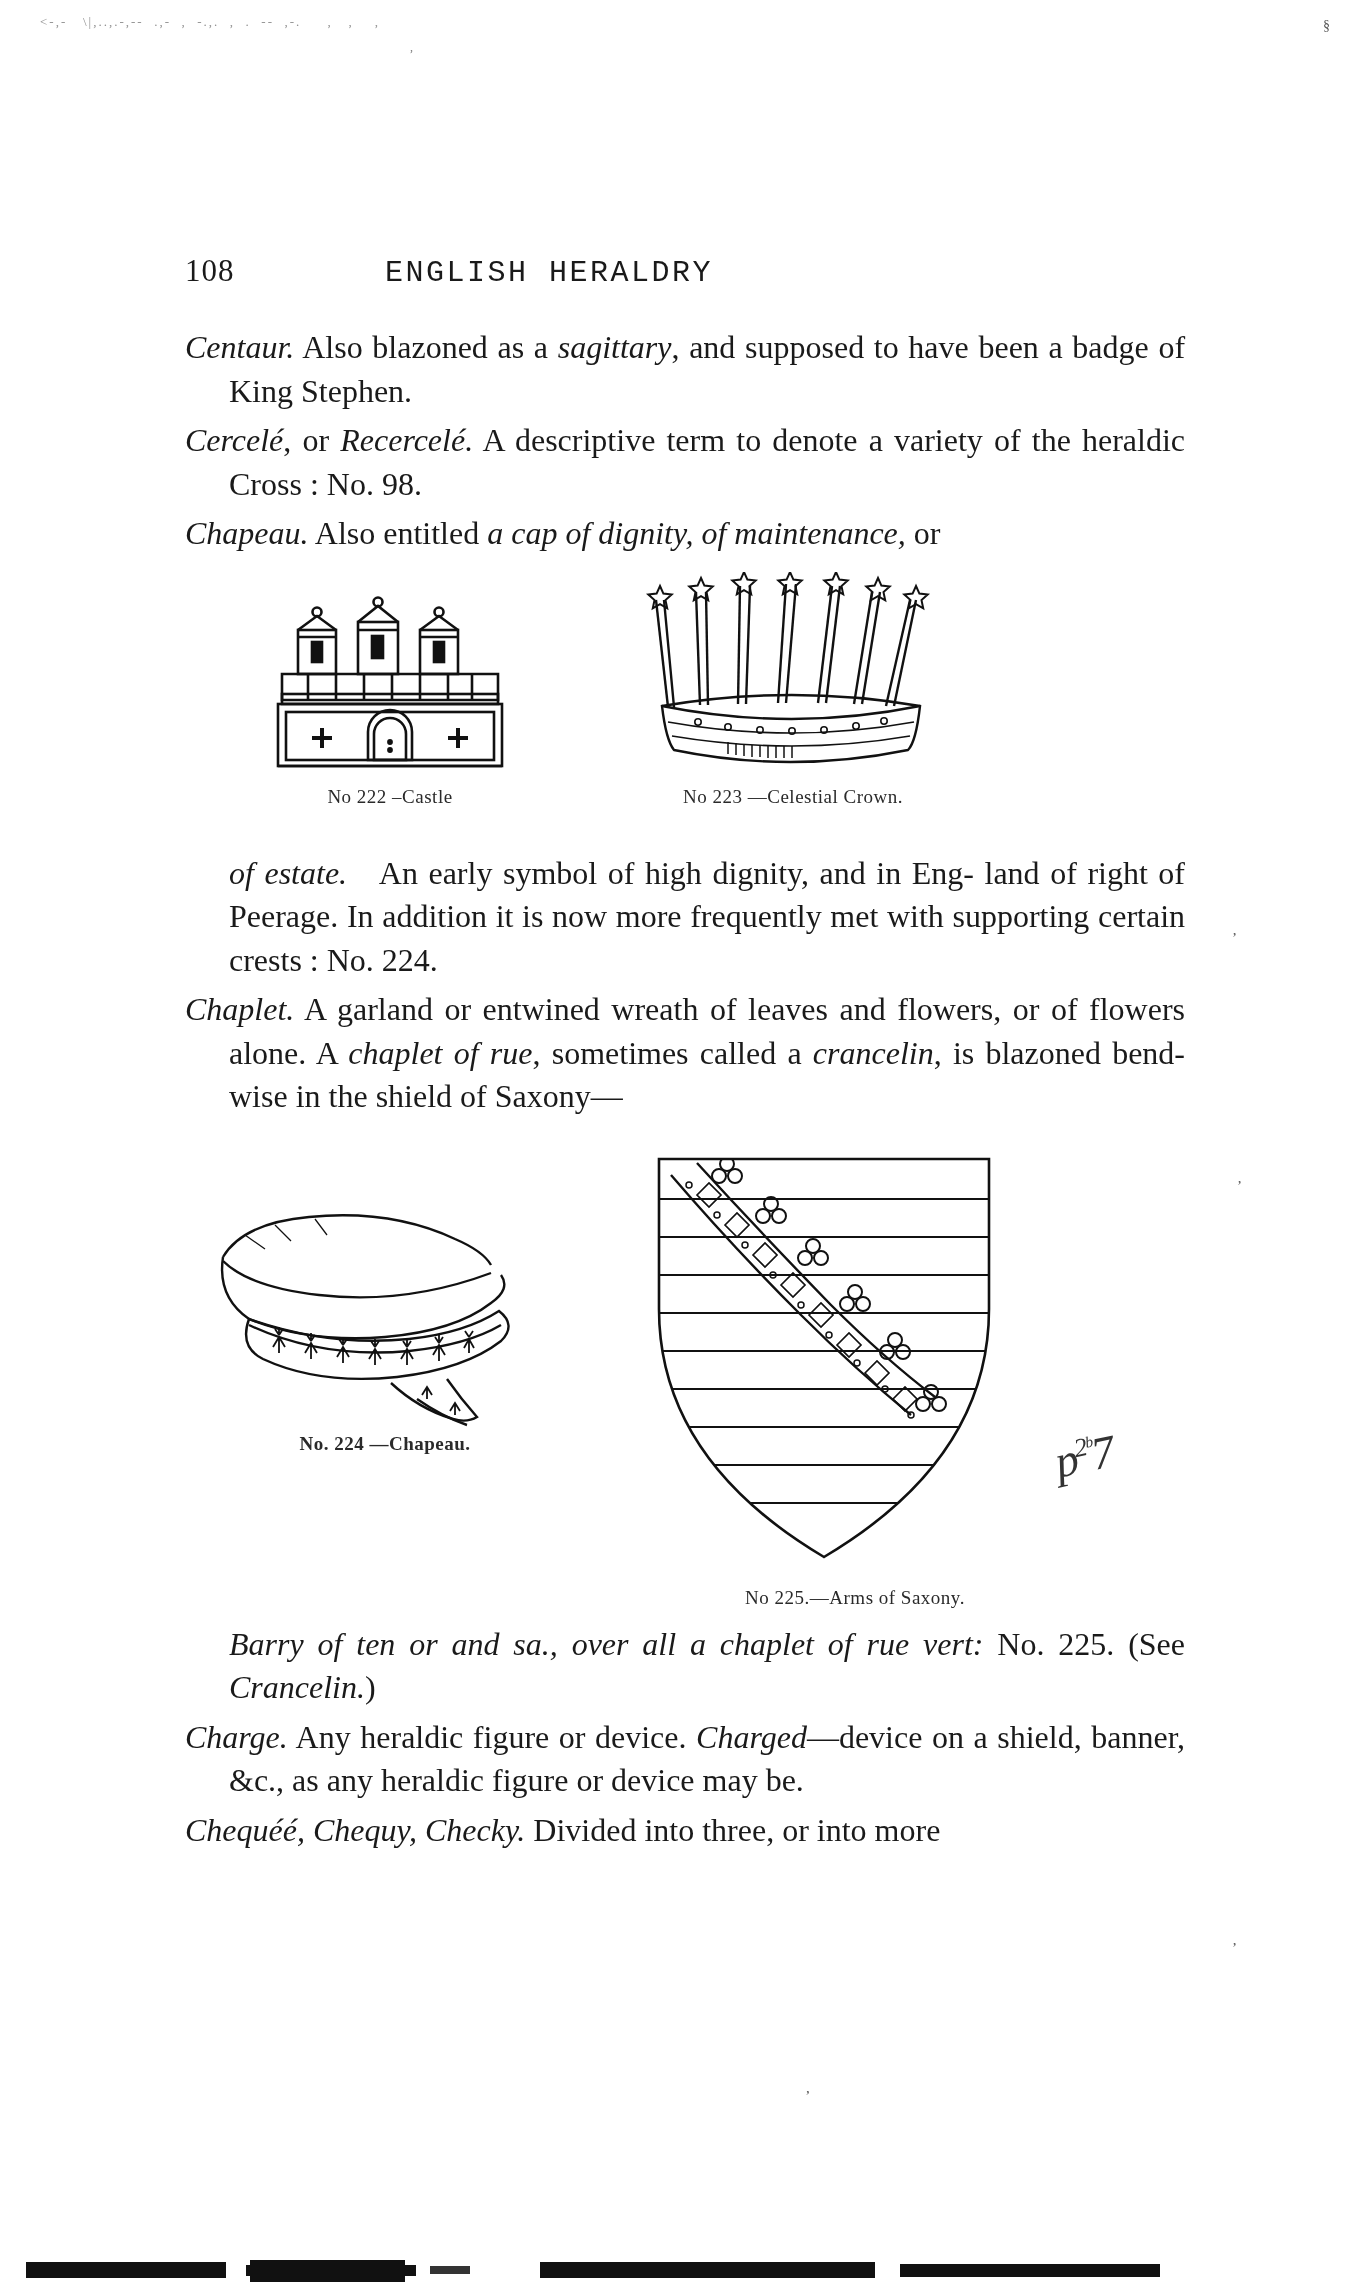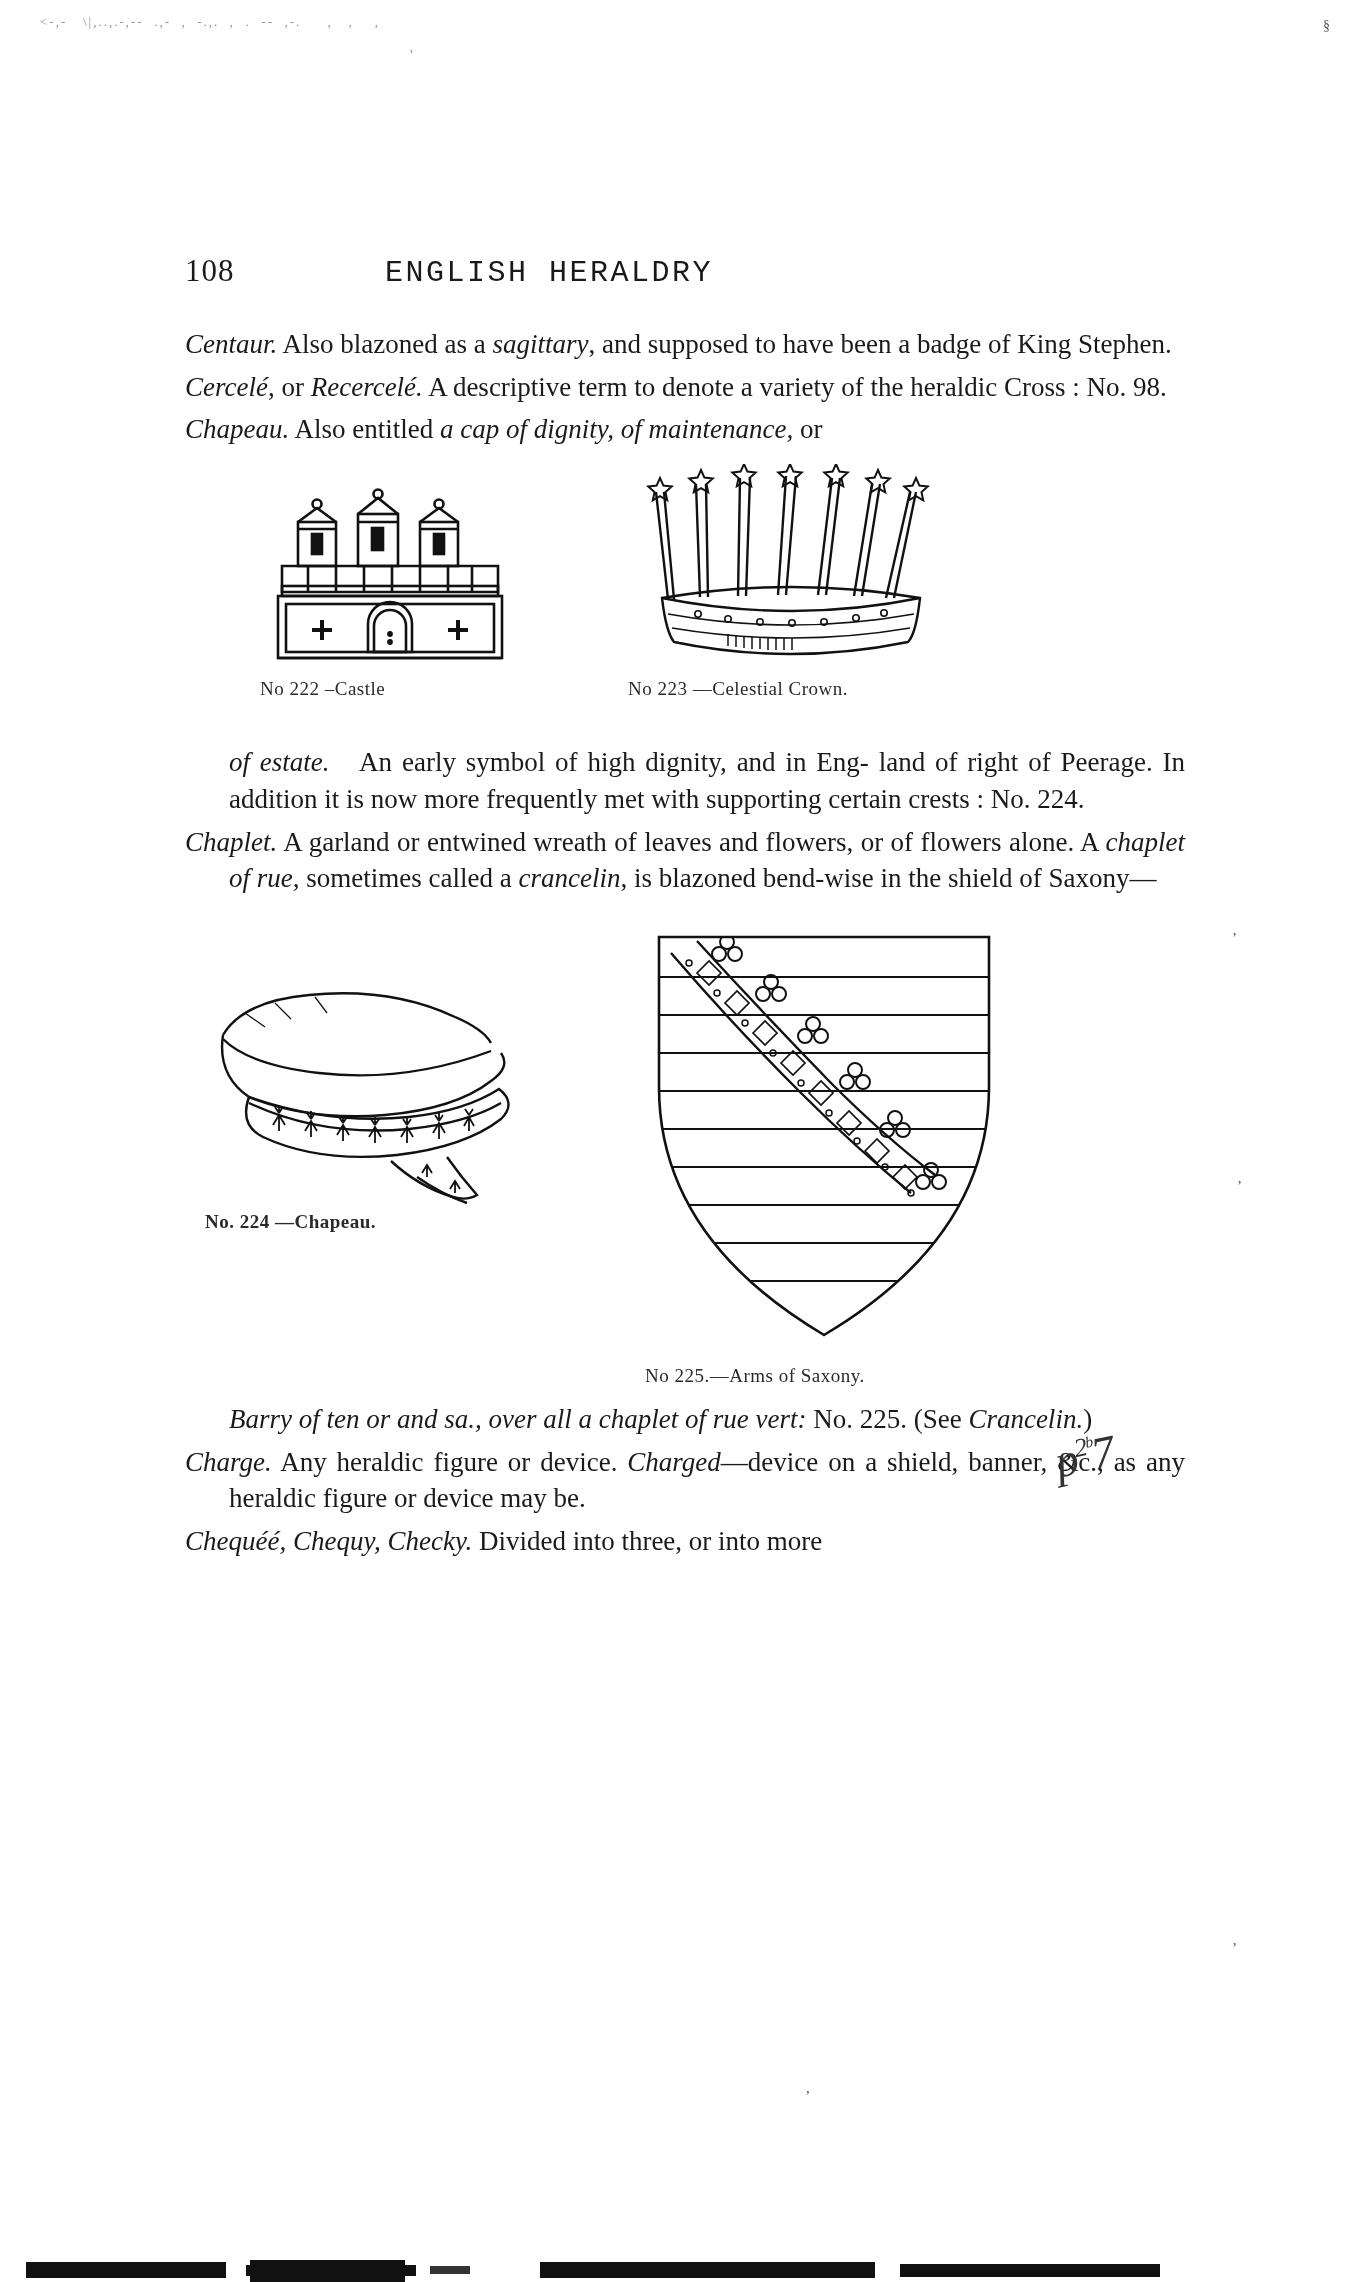--- a/index.html
+++ b/index.html
@@ -99,40 +99,41 @@
   .running-title {
     font-size: 30px;
     letter-spacing: 2.5px;
     flex: 1;
     text-align: left;
     padding-left: 60px;
     font-family: Liberation Mono, monospace;
   }
 
   .entry {
-    font-size: 27px;
+    font-size: 32px;
     line-height: 1.36;
     text-align: justify;
     margin-bottom: 6px;
     text-indent: -44px;
     padding-left: 44px;
   }
   .entry.noindent {
     text-indent: 0;
     padding-left: 44px;
   }
   .term { font-style: italic; }
   .ital { font-style: italic; }
 
   
   .figrow {
     position: relative;
     width: 1000px;
   }
   .figcap {
+    text-align: center;
     font-size: 19px;
     letter-spacing: 0.5px;
     color: #2a2a2a;
     font-family: "Liberation Serif", serif;
   }
 
   .fig-castle {
     position: absolute;
     left: 75px;
     top: 0;

